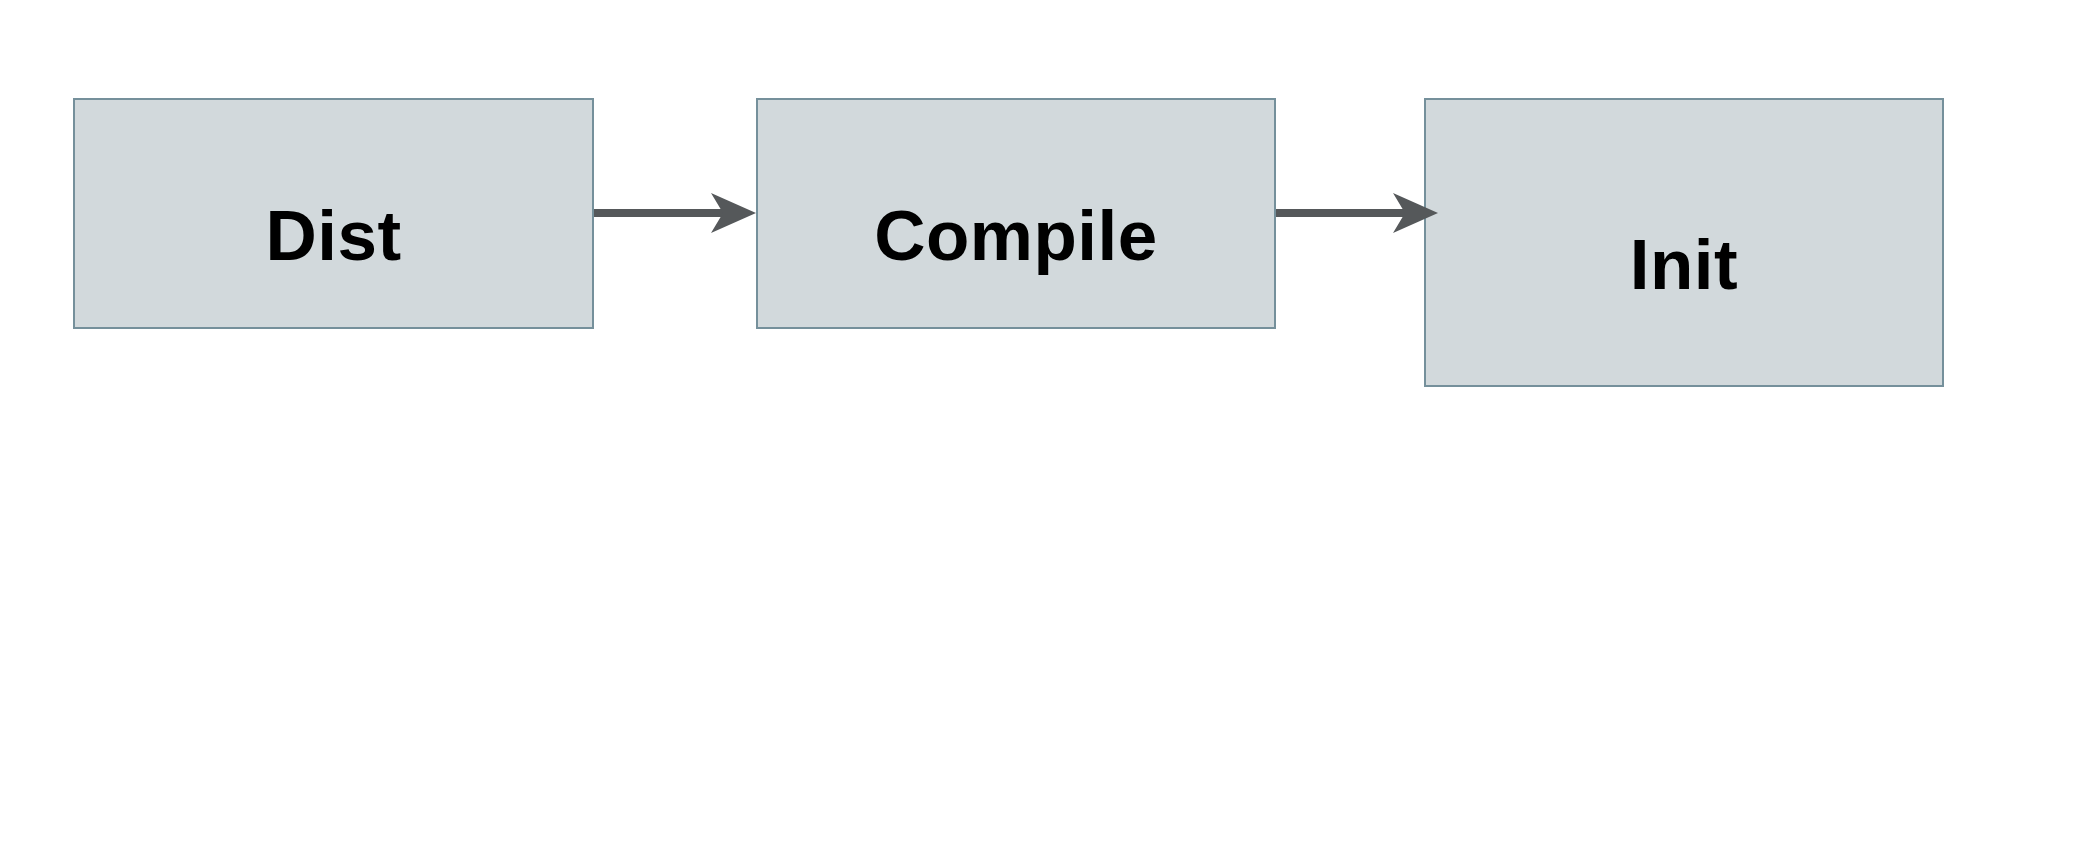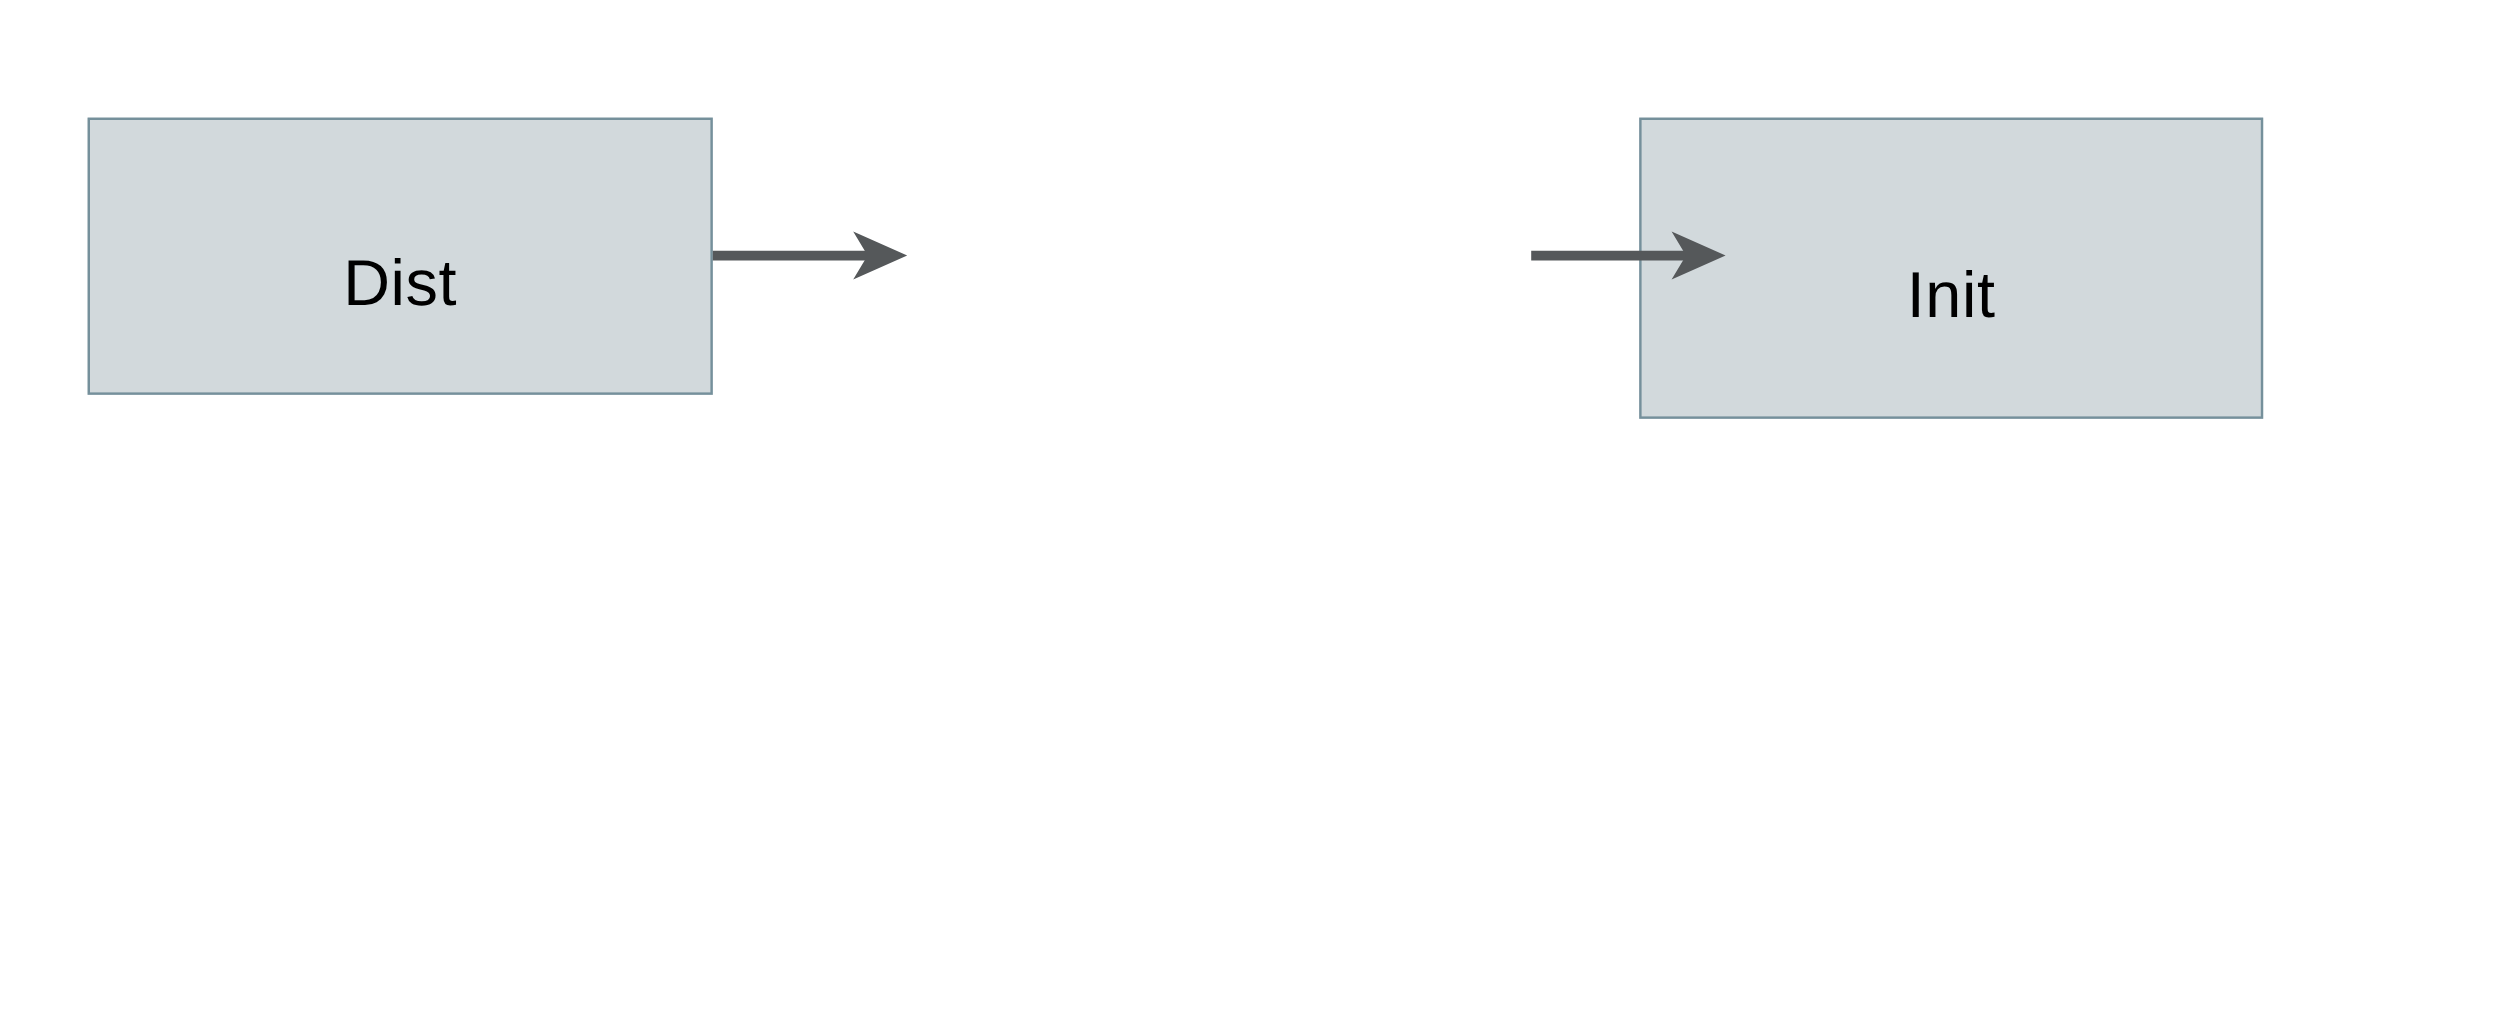--- a/index.html
+++ b/index.html
@@ -18,49 +18,52 @@
   .node {
     position: absolute;
     box-sizing: border-box;
     background: #d2d9dc;
     border: 2px solid #75909b;
     display: flex;
     align-items: center;
     justify-content: center;
   }
   .node-label {
-    font-size: 54px;
-    font-weight: 400;
+    font-size: 71px;
+    font-weight: 700;
     color: #000000;
     letter-spacing: 0.5px;
     user-select: none;
     margin-top: 44px;
   }
   #node-dist    { left: 73px;   top: 98px;  width: 521px; height: 231px; }
   #node-compile { left: 756px;  top: 98px;  width: 520px; height: 231px; }
-  #node-init    { left: 1366px; top: 98px;  width: 520px; height: 251px; }
+  #node-init    { left: 1424px; top: 98px;  width: 520px; height: 289px; }
   #node-clean   { left: 756px;  top: 510px; width: 520px; height: 232px; }
   .edge-layer {
     position: absolute;
     left: 0; top: 0;
     width: 2078px;
     height: 848px;
     pointer-events: none;
   }
   .edge-layer .edge { pointer-events: stroke; }
 </style>
 </head>
 <body>
 
 <div class="canvas">
 
   <div class="node" id="node-dist">
     <span class="node-label">Dist</span>
   </div>
 
+  <div class="node" id="node-compile">
+    <span class="node-label">Compile</span>
+  </div>
 
   <div class="node" id="node-init">
     <span class="node-label">Init</span>
   </div>
 
 
   <svg class="edge-layer" viewBox="0 0 2078 848" xmlns="http://www.w3.org/2000/svg">
     <g class="edge">
       <line x1="594" y1="213" x2="724" y2="213" stroke-width="8" stroke="#55585a"></line>
       <polygon points="756,213 711,193 723,213 711,233" fill="#55585a"></polygon>

